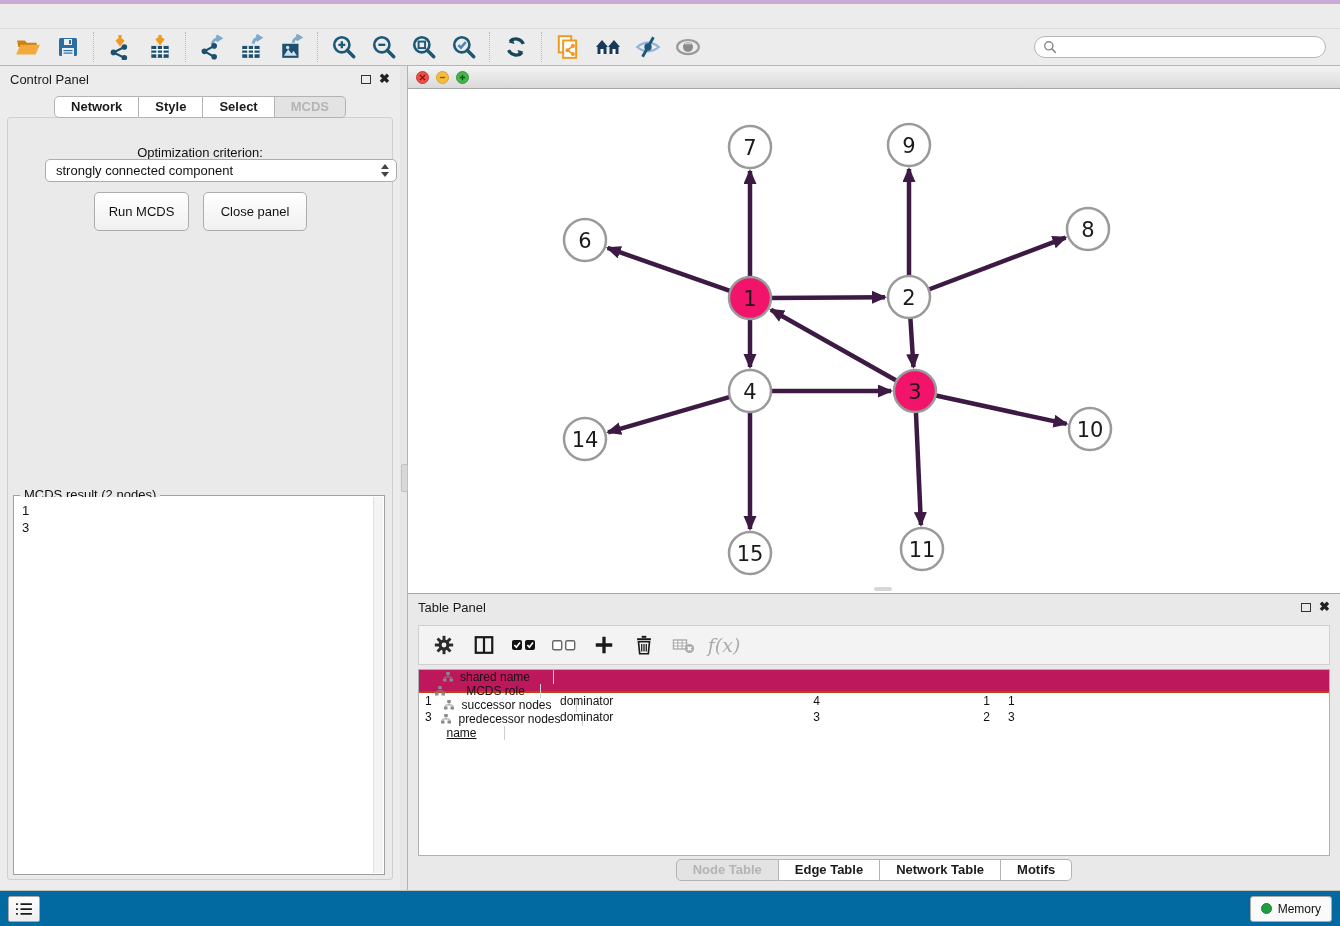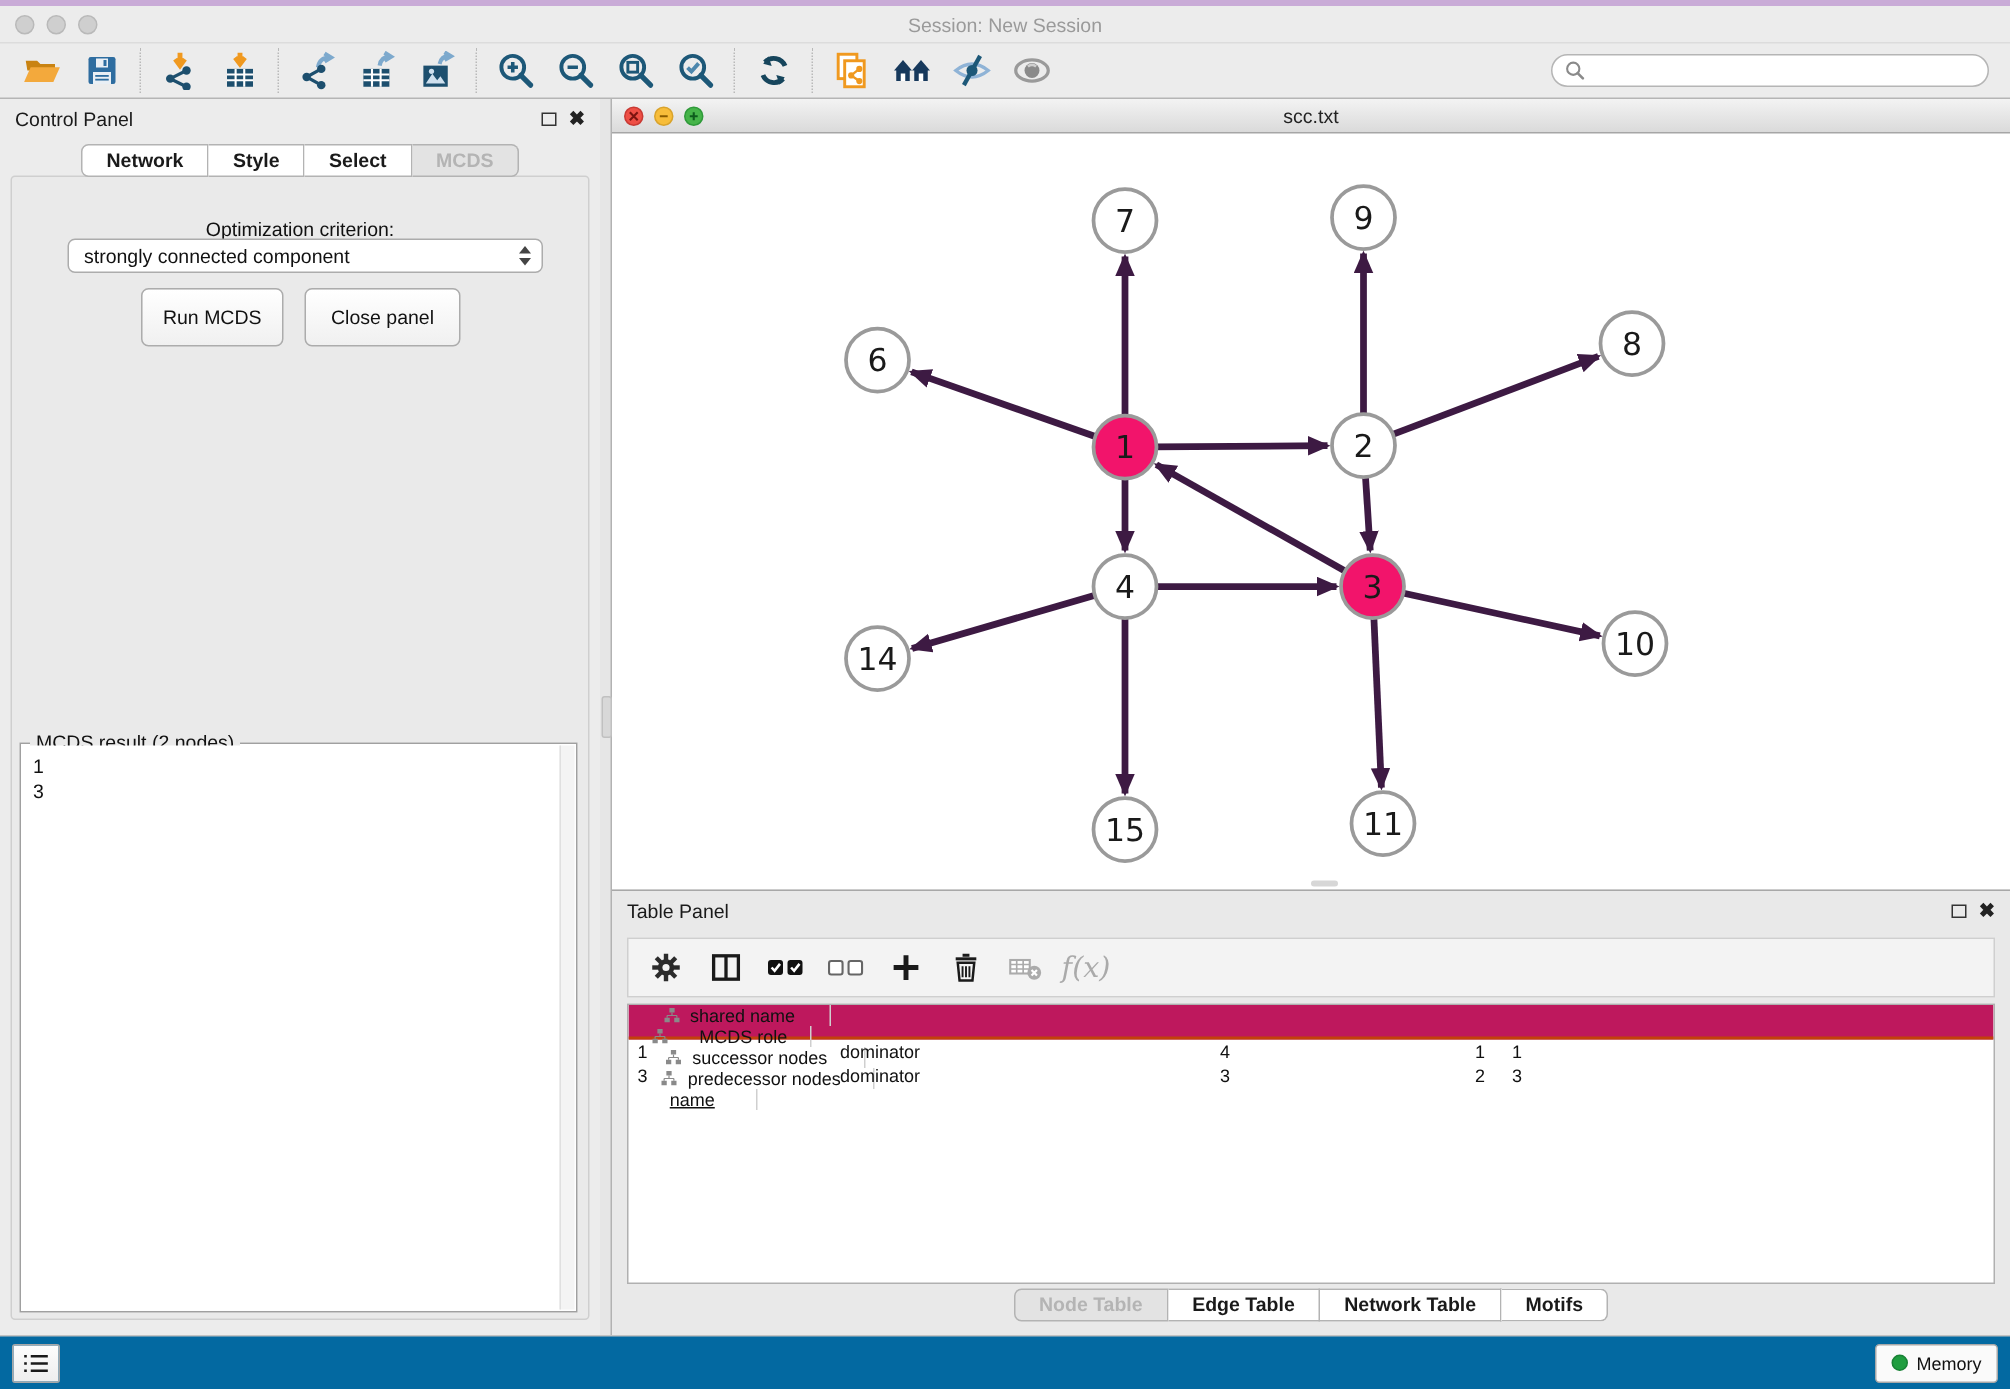--- a/index.html
+++ b/index.html
@@ -26,21 +26,21 @@
   .win-btns{margin-left:auto;display:flex;gap:8px;align-items:center;}
   .float-icon{width:10px;height:9px;border:1.5px solid #333;box-sizing:border-box;}
   .close-icon{font-size:13px;font-weight:bold;color:#222;line-height:10px;}
   #cp-tabs{position:absolute;top:30px;left:0;width:100%;display:flex;justify-content:center;z-index:2;}
   .tab{height:20px;line-height:20px;padding:0 16px;font-size:13px;font-weight:bold;background:#fff;border:1px solid #b3b3b3;border-left:none;color:#1a1a1a;}
   .tab:first-child{border-left:1px solid #b3b3b3;border-radius:5px 0 0 5px;}
   .tab:last-child{border-radius:0 5px 5px 0;}
   .tab.active{background:#e3e3e3;color:#b4b4b4;}
   #cp-body{position:absolute;top:51px;left:7px;right:7px;bottom:10px;background:#eaeaea;border:1px solid #cfcfcf;border-radius:3px;}
   #opt-label{position:absolute;top:27px;left:0;width:100%;text-align:center;font-size:13px;color:#111;}
-  #criterion-select{position:absolute;top:41px;left:37px;width:317px;height:23px;background:#fff;border:1px solid #acacac;border-radius:5px;display:flex;align-items:center;padding:0 6px 0 10px;box-sizing:border-box;font-size:13px;color:#111;text-align:center;}
+  #criterion-select{position:absolute;top:41px;left:37px;width:352px;height:23px;background:#fff;border:1px solid #acacac;border-radius:5px;display:flex;align-items:center;padding:0 6px 0 10px;box-sizing:border-box;font-size:13px;color:#111;text-align:center;}
   #criterion-select .spin{margin-left:auto;}
   .cp-btn{position:absolute;top:74px;height:39px;background:linear-gradient(#ffffff,#f0f0f0);border:1px solid #acacac;border-radius:5px;font-size:13px;color:#111;display:flex;align-items:center;justify-content:center;box-sizing:border-box;}
   #run-btn{left:86px;width:95px;}
   #closepanel-btn{left:195px;width:104px;}
   #result-box{position:absolute;left:5px;right:7px;top:377px;height:378px;border:1px solid #a0a0a0;background:#fff;}
   #result-label{position:absolute;top:-9px;left:6px;background:#eaeaea;padding:0 4px;font-size:13px;color:#111;}
   #result-area{position:absolute;inset:1px;background:#fff;}
   #result-lines{padding:5px 7px;font-size:13px;line-height:17px;color:#111;}
   #result-scroll{position:absolute;top:0;bottom:0;right:0;width:9px;background:#f4f4f4;border-left:1px solid #e0e0e0;}
 
@@ -78,28 +78,20 @@
   #memory-btn{margin-left:auto;height:24px;background:#fafafa;border:1px solid #a8a8a8;border-radius:3px;display:flex;align-items:center;gap:6px;padding:0 10px;font-size:12px;color:#111;}
   #memory-dot{width:11px;height:11px;border-radius:50%;background:#1f9d3f;border:1px solid #188235;box-sizing:border-box;}
 </style>
 </head>
 <body>
 
 <div class="app">
 
   <div id="topstrip"></div>
 
-  <div id="titlebar">
-    <div class="tl-group">
-      <span class="tl"></span>
-      <span class="tl"></span>
-      <span class="tl"></span>
-    </div>
-    <div id="win-title">Session: New Session</div>
-  </div>
 
   <div id="toolbar">
     <div class="tb-btn">
       <svg width="26" height="26" viewBox="0 0 24 24">
           <path d="M2,6 h7 l2,2 h9 v4 H3 z" fill="#c98312"></path>
           <path d="M1,19 l4,-9 h18 l-4,9 z" fill="#f3a93c"></path>
         </svg>
     </div>
     <div class="tb-btn">
       <svg width="24" height="24" viewBox="0 0 24 24">
@@ -291,21 +283,20 @@
               <svg width="7" height="7" viewBox="0 0 8 8">
                 <path d="M1,4 H7" stroke="#8a5c00" stroke-width="1.6"></path>
               </svg>
             </span>
           <span class="ntl green">
               <svg width="7" height="7" viewBox="0 0 8 8">
                 <path d="M4,1 V7 M1,4 H7" stroke="#0e5c1d" stroke-width="1.6"></path>
               </svg>
             </span>
         </div>
-        <div id="net-title">scc.txt</div>
       </div>
       <svg id="graph-svg" width="932" height="504">
           <defs>
             <marker id="arrow" markerUnits="userSpaceOnUse" markerWidth="17" markerHeight="15" refX="13" refY="6.5" orient="auto">
               <path d="M0,0 L15,6.5 L0,13 Z" fill="#3d1a43"></path>
             </marker>
           </defs>
           <line x1="342" y1="190" x2="342" y2="82" stroke="#3d1a43" stroke-width="4.5" marker-end="url(#arrow)"></line>
           <line x1="324.0751757808856" y1="202.69915269873556" x2="199.64188322414446" y2="158.9589650121235" stroke="#3d1a43" stroke-width="4.5" marker-end="url(#arrow)"></line>
           <line x1="360.99962423487295" y1="208.88050550795677" x2="477.0004746506868" y2="208.15094041100198" stroke="#3d1a43" stroke-width="4.5" marker-end="url(#arrow)"></line>

